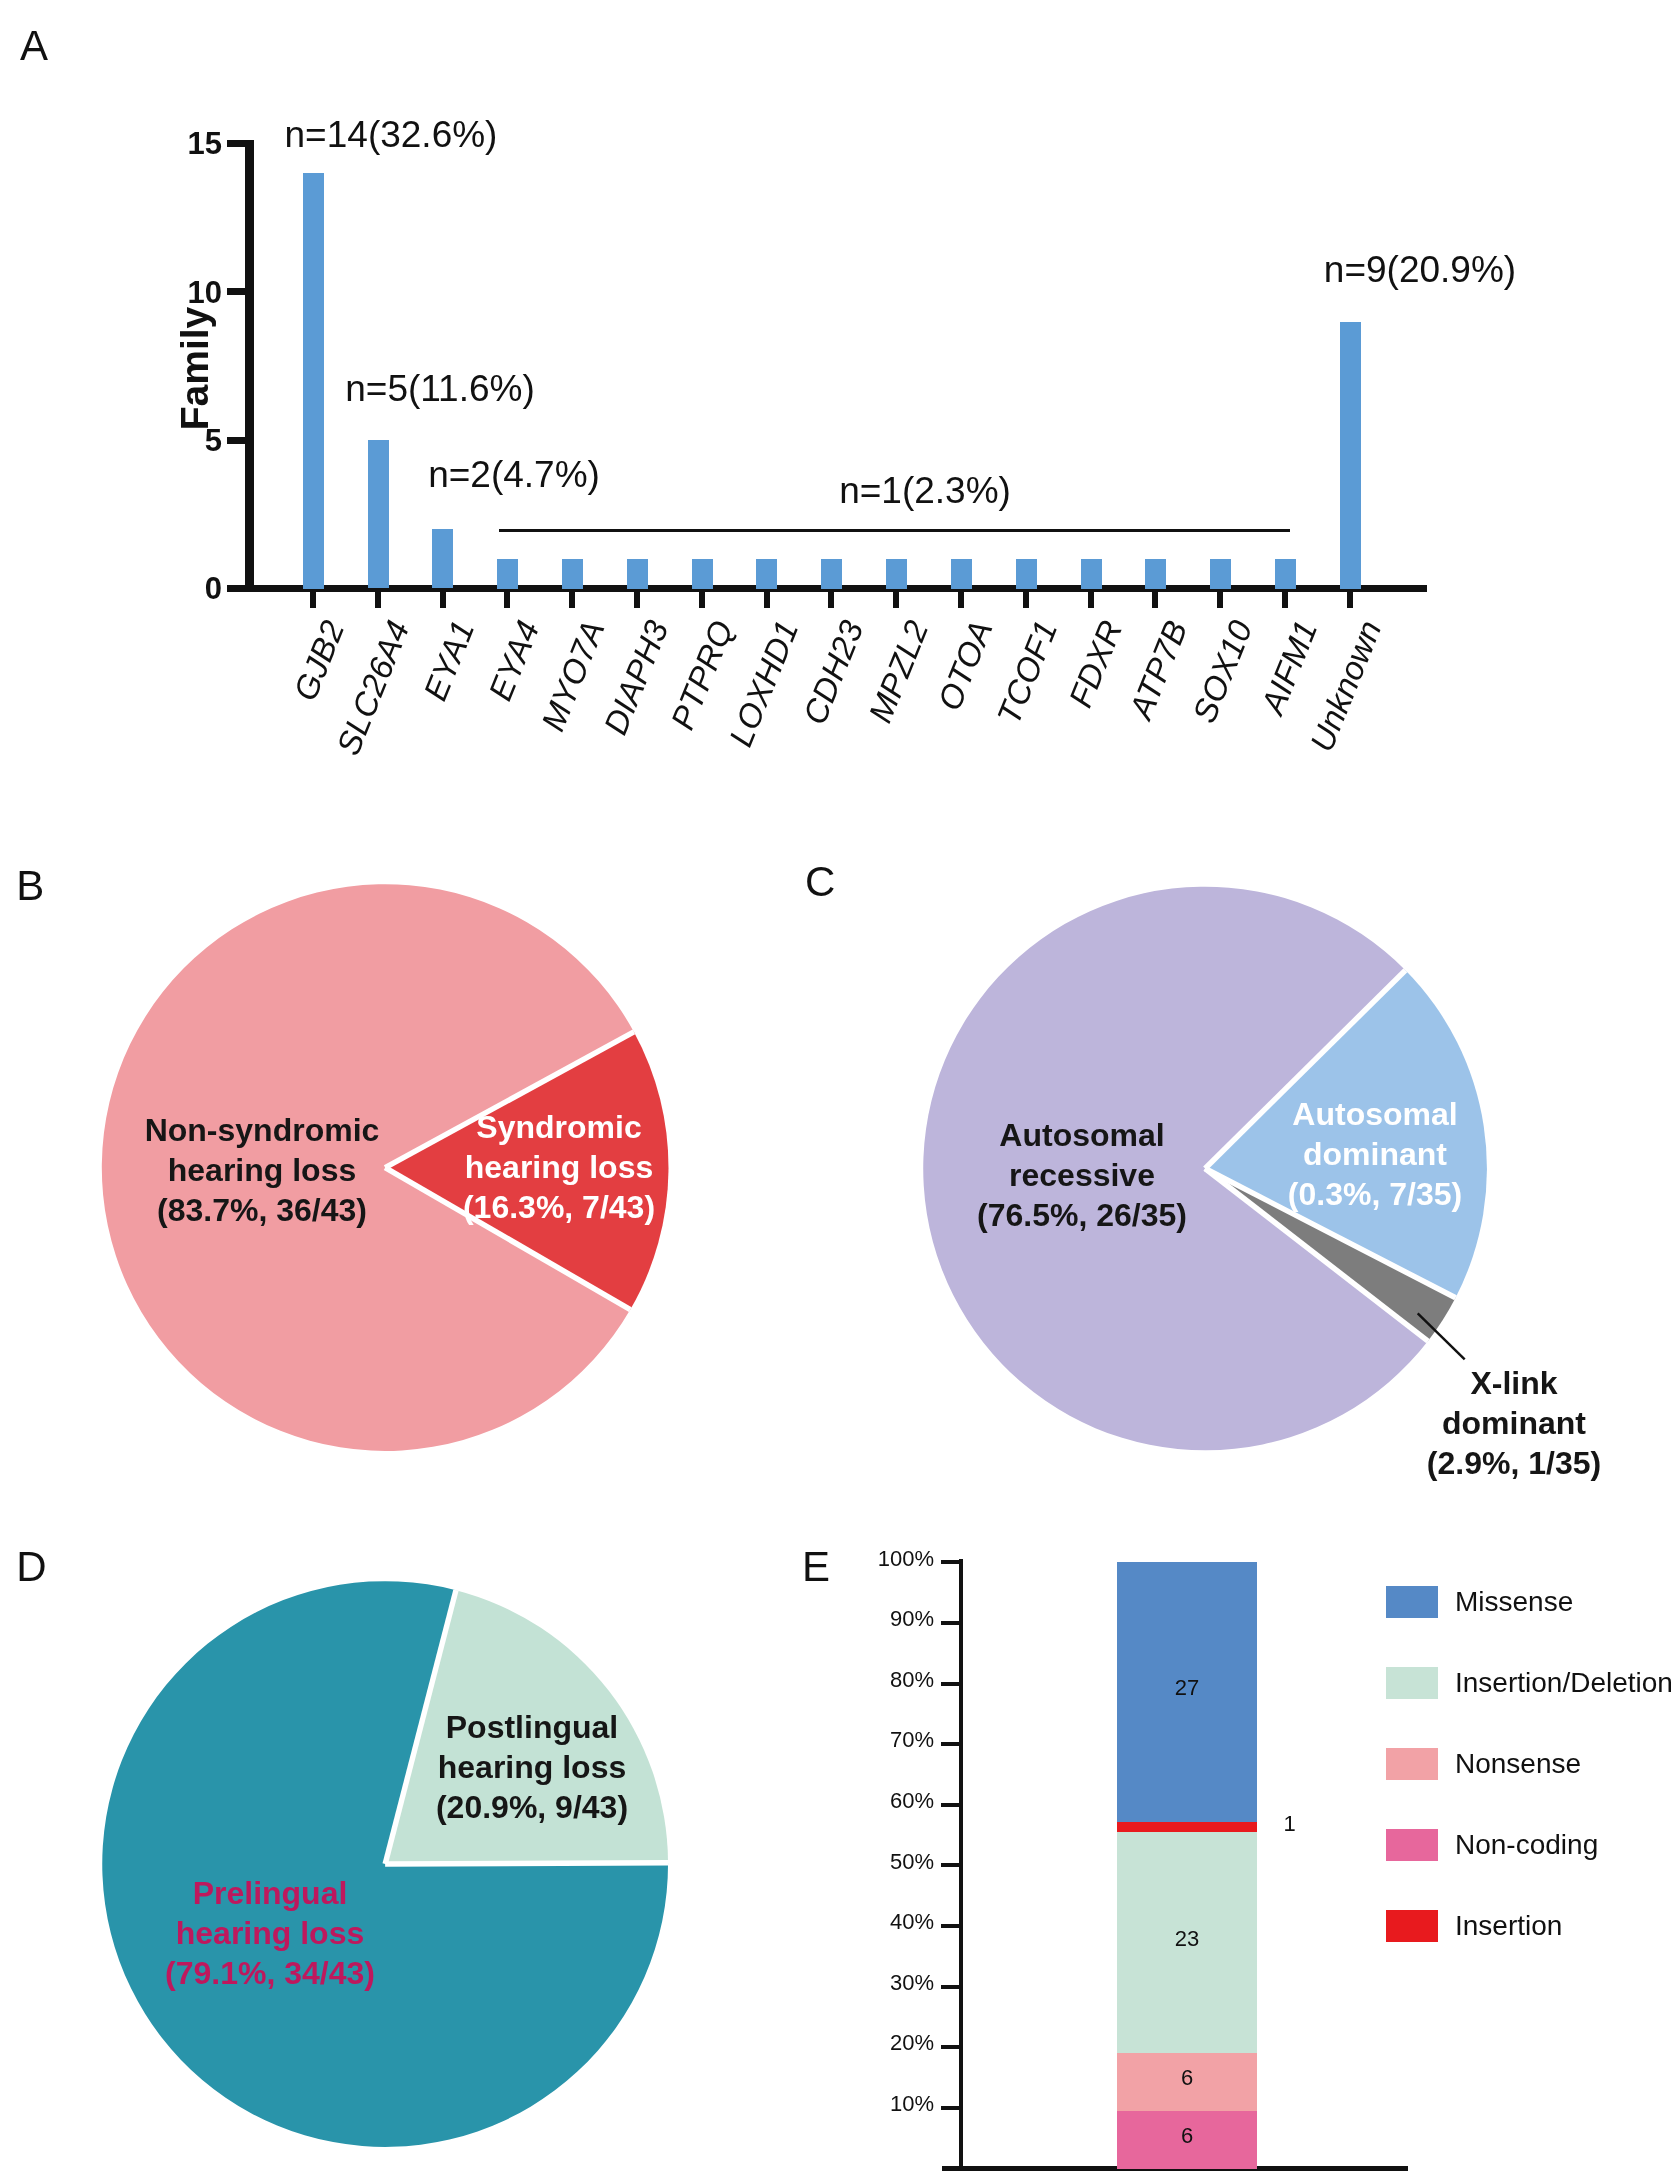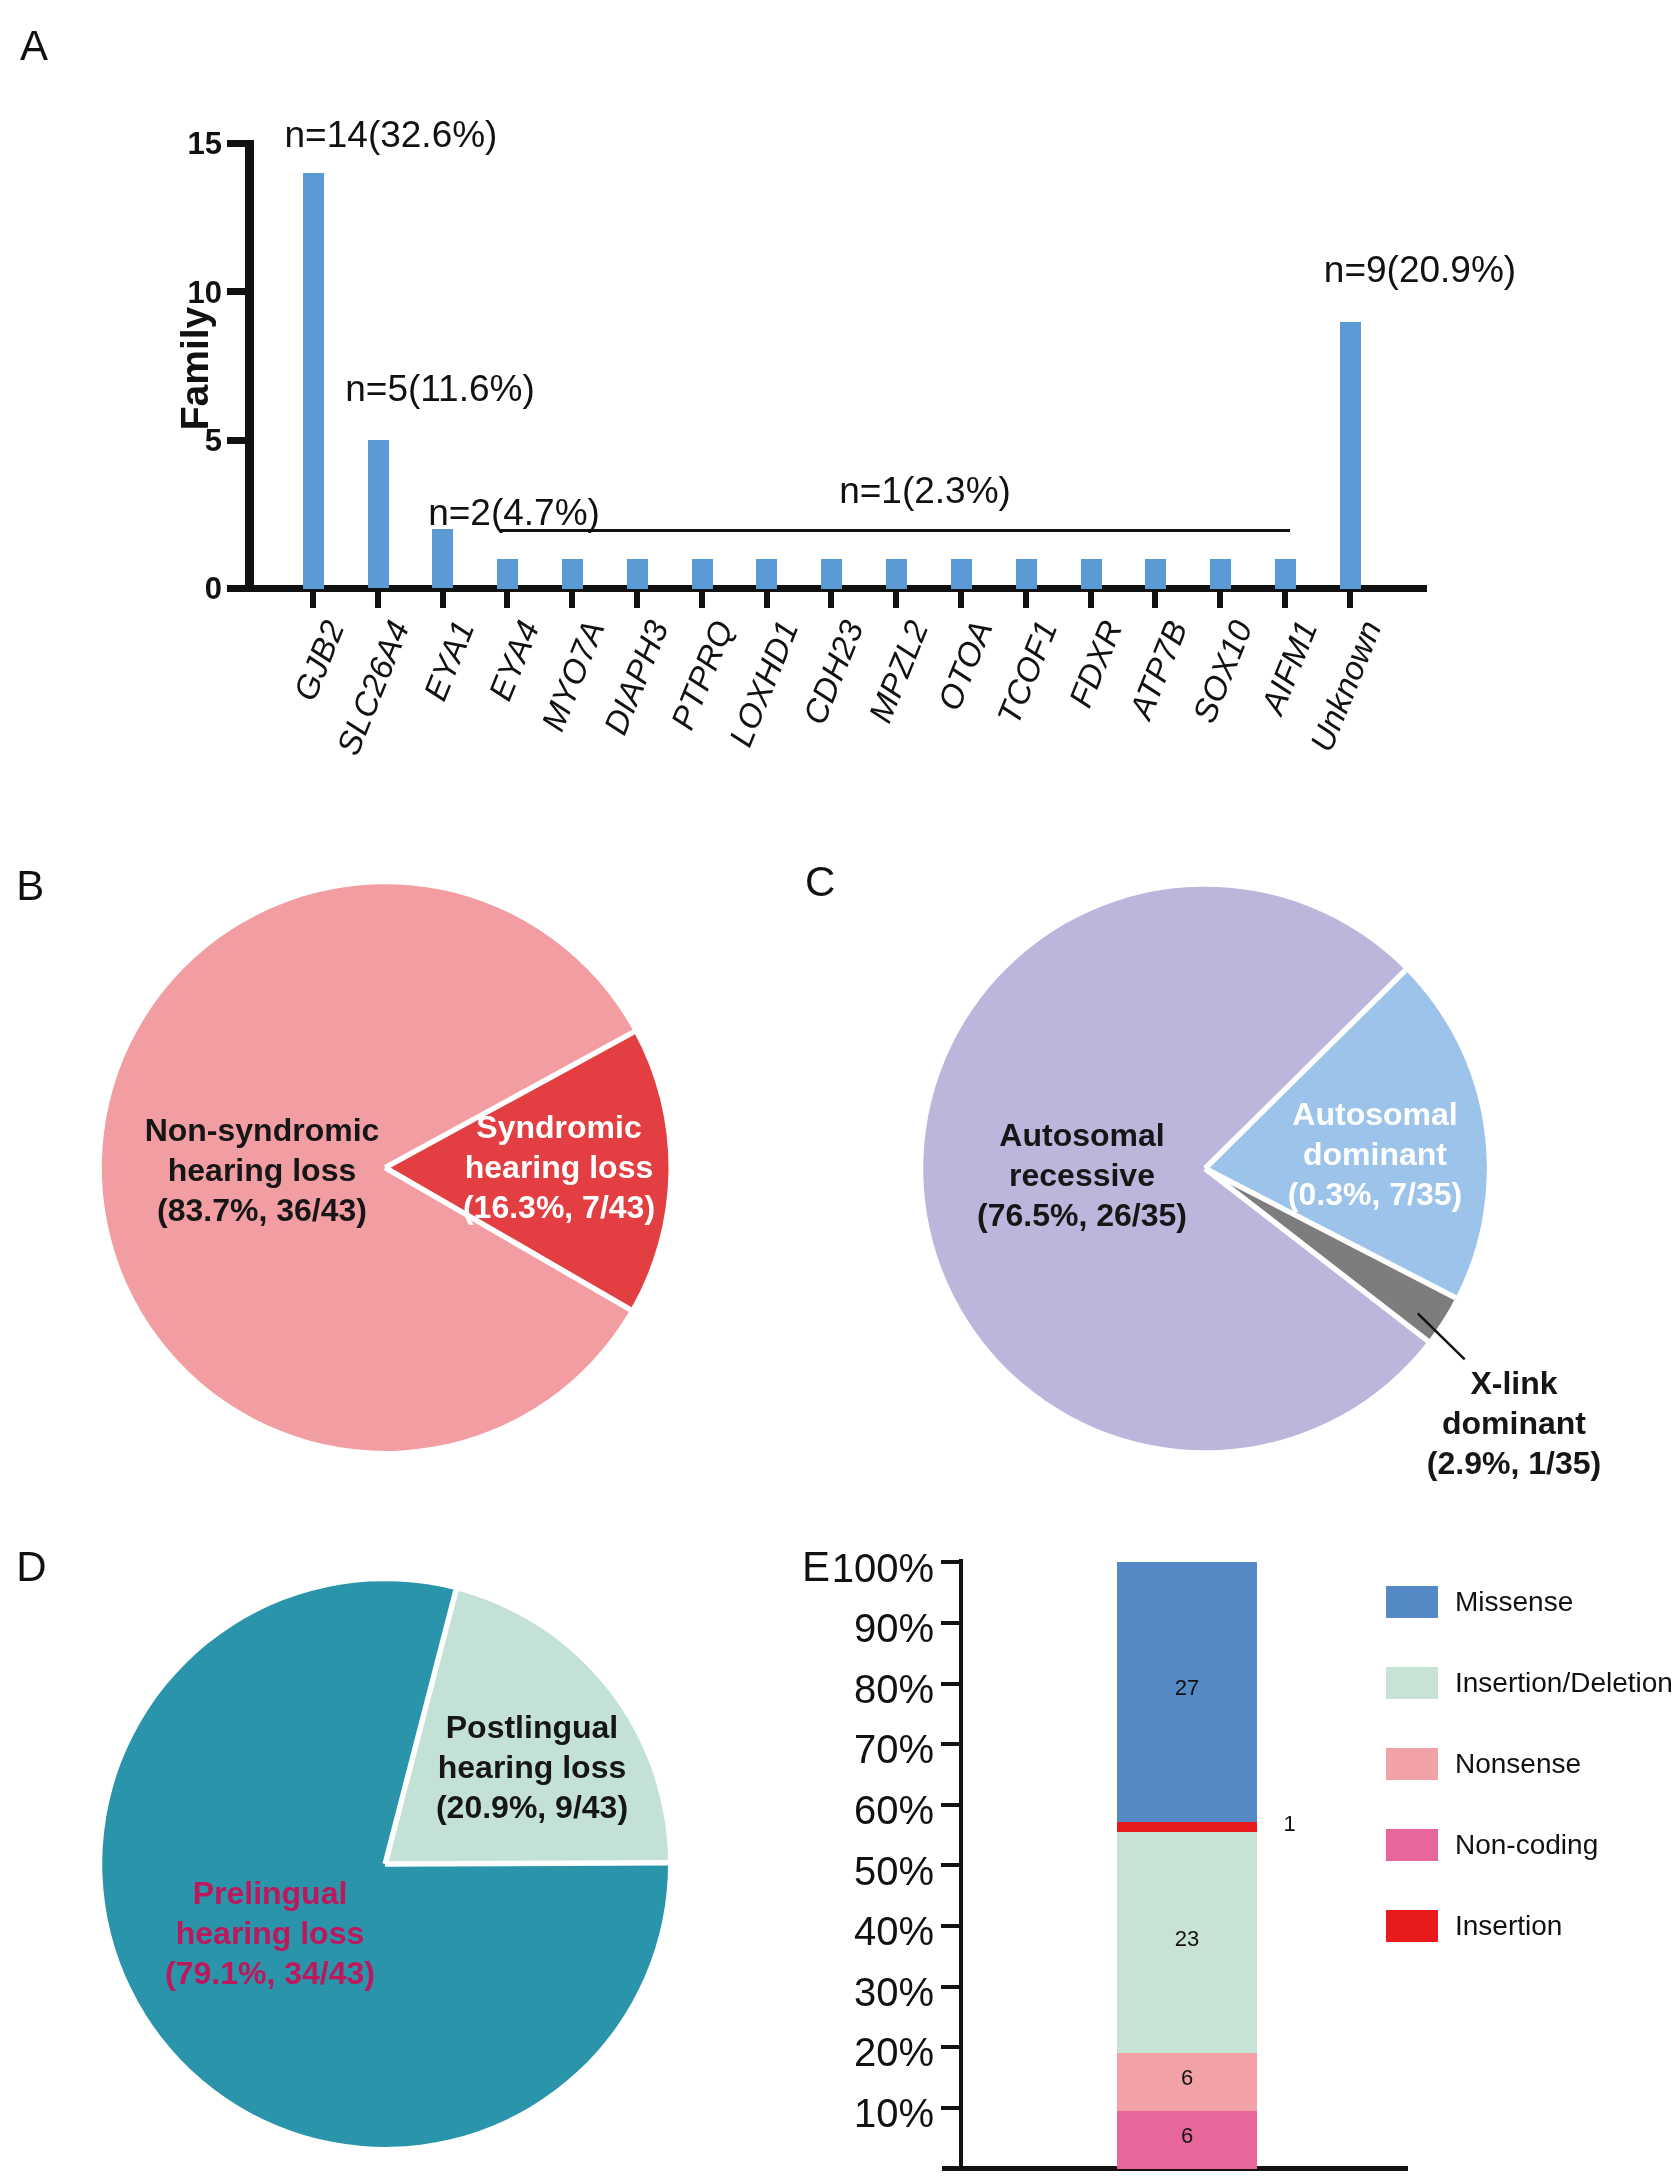--- a/index.html
+++ b/index.html
@@ -11,21 +11,21 @@
   .pl-b{left:16.3px;top:865px;}
   .pl-c{left:805px;top:861px;}
   .pl-d{left:16.3px;top:1546px;}
   .pl-e{left:802px;top:1546px;}
   .ticklab{position:absolute;color:#111;font-weight:700;text-align:right;line-height:1;}
   .genelab{position:absolute;font-style:italic;font-size:33px;color:#111;text-align:right;
            width:213px;transform-origin:100% 0;transform:rotate(-68deg);line-height:1;}
   .ann{position:absolute;font-size:37px;color:#111;text-align:center;line-height:1;}
   .pielab{position:absolute;text-align:center;font-weight:700;font-size:32px;line-height:40px;}
   .evallab{position:absolute;font-size:22px;color:#111;text-align:center;line-height:1;}
-  .eticklab{position:absolute;font-size:40px;color:#111;text-align:right;line-height:1;}
+  .eticklab{position:absolute;font-size:22px;color:#111;text-align:right;line-height:1;}
   .legend-label{position:absolute;font-size:28px;color:#111;line-height:32px;white-space:nowrap;}
   svg{position:absolute;}
 </style>
 </head>
 <body>
 
 <div class="page">
   <section>
     <div class="panel-letter pl-a">A</div>
     <div id="chartA">
@@ -86,21 +86,21 @@
         <div class="abs" style="left: 1217px; top: 592px; width: 6.4px; height: 16.3px; background: rgb(17, 17, 17);"></div>
         <div class="genelab abs" style="left: 1014px; top: 616px;">SOX10</div>
         <div class="abs" style="left: 1275px; top: 559px; width: 21px; height: 30px; background: rgb(91, 155, 213);"></div>
         <div class="abs" style="left: 1282px; top: 592px; width: 6.4px; height: 16.3px; background: rgb(17, 17, 17);"></div>
         <div class="genelab abs" style="left: 1079px; top: 616px;">AIFM1</div>
         <div class="abs" style="left: 1340px; top: 322px; width: 21px; height: 267px; background: rgb(91, 155, 213);"></div>
         <div class="abs" style="left: 1347px; top: 592px; width: 6.4px; height: 16.3px; background: rgb(17, 17, 17);"></div>
         <div class="genelab abs" style="left: 1143px; top: 616px;">Unknown</div>
         <div class="ann abs" style="left: 218px; top: 116px; width: 346px;">n=14(32.6%)</div>
         <div class="ann abs" style="left: 267px; top: 370px; width: 346px;">n=5(11.6%)</div>
-        <div class="ann abs" style="left: 341px; top: 494px; width: 346px;">n=2(4.7%)</div>
+        <div class="ann abs" style="left: 341px; top: 456px; width: 346px;">n=2(4.7%)</div>
         <div class="ann abs" style="left: 752px; top: 472px; width: 346px;">n=1(2.3%)</div>
         <div class="ann abs" style="left: 1247px; top: 251px; width: 346px;">n=9(20.9%)</div>
         <div class="abs" style="left: 499px; top: 529px; width: 791px; height: 2.5px; background: rgb(17, 17, 17);"></div>
       </div>
   </section>
   <section>
     <div class="panel-letter pl-b">B</div>
     <div id="pieB">
         <svg width="648" height="628" viewBox="150 1740 1310 1270" style="left: 74px; top: 861px;">
           <path d="M 779 2360 L 1282.0842449202328 2085.7095654000323 A 573 573 0 0 1 1274.8320433185256 2647.192591858801 Z" fill="#E33E41"></path>

